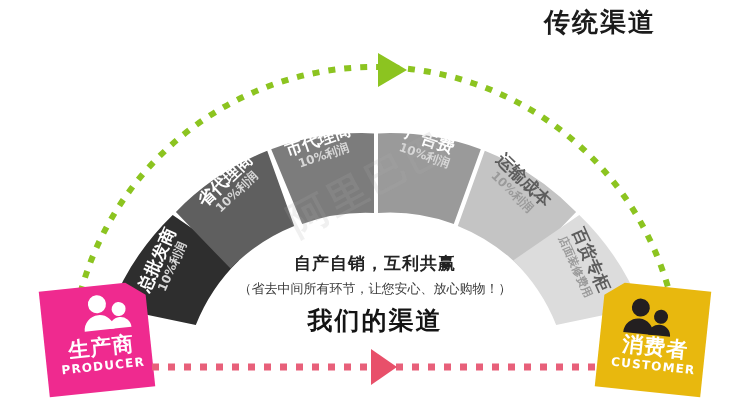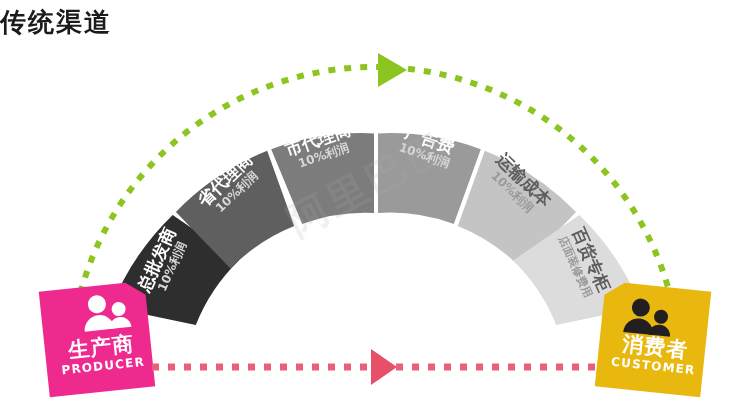--- a/index.html
+++ b/index.html
@@ -21,21 +21,21 @@
     font-weight:700;
     fill:#e8e8e8;
   }
   .seg-label.dark{fill:#ffffff;}
   .seg-sub.dark{fill:#d8d8d8;}
   .seg-label.onlight{fill:#5d5d5d;}
   .seg-sub.onlight{fill:#9a9a9a;}
 
   
   .top-title{
-    position:absolute;left:0;top:8px;width:656px;text-align:left;
+    position:absolute;left:0;top:8px;width:656px;text-align:right;
     font-size:26px;font-weight:700;color:#1b1b1b;letter-spacing:2px;
     font-family:"DejaVu Sans","Liberation Sans",sans-serif;
     line-height:1.1;
   }
 
   
   .center-block{
     position:absolute;left:175px;top:252px;width:400px;text-align:center;
   }
   .center-line1{
@@ -146,20 +146,25 @@
     <g transform="translate(586,262) rotate(66)">
       <text class="seg-label onlight" x="0" y="0" text-anchor="middle" font-size="17">百货专柜</text>
       <text class="seg-sub onlight" x="0" y="15" text-anchor="middle" font-size="11">店面装修费用</text>
     </g>
   </svg>
 
   <div class="watermark">阿里巴巴</div>
 
   <div class="top-title">传统渠道</div>
 
+  <div class="center-block">
+    <div class="center-line1">自产自销，互利共赢</div>
+    <div class="center-line2">（省去中间所有环节，让您安心、放心购物！）</div>
+    <div class="center-line3">我们的渠道</div>
+  </div>
 
   <div class="endcap" id="producer-caption">
     <div class="cn">生产商</div>
     <div class="en">PRODUCER</div>
   </div>
 
   <div class="endcap" id="customer-caption">
     <div class="cn">消费者</div>
     <div class="en">CUSTOMER</div>
   </div>

